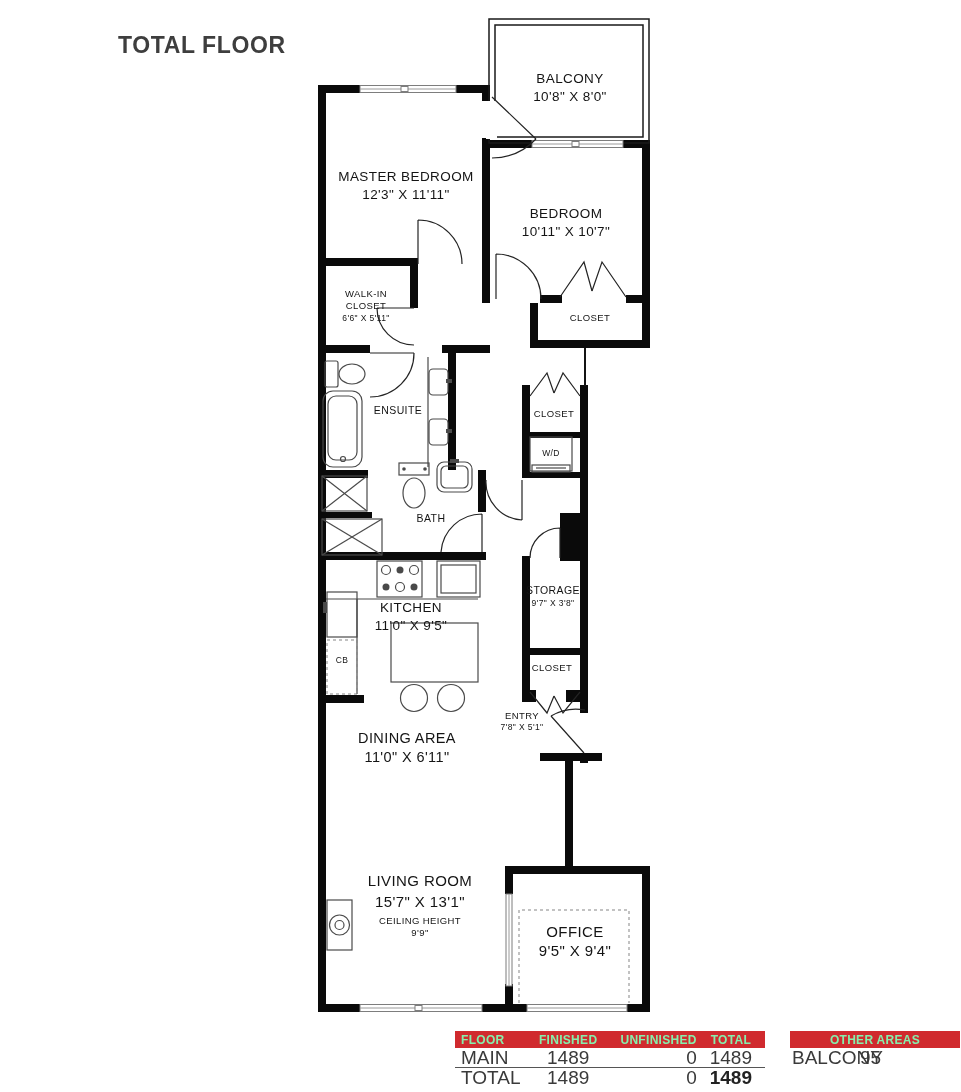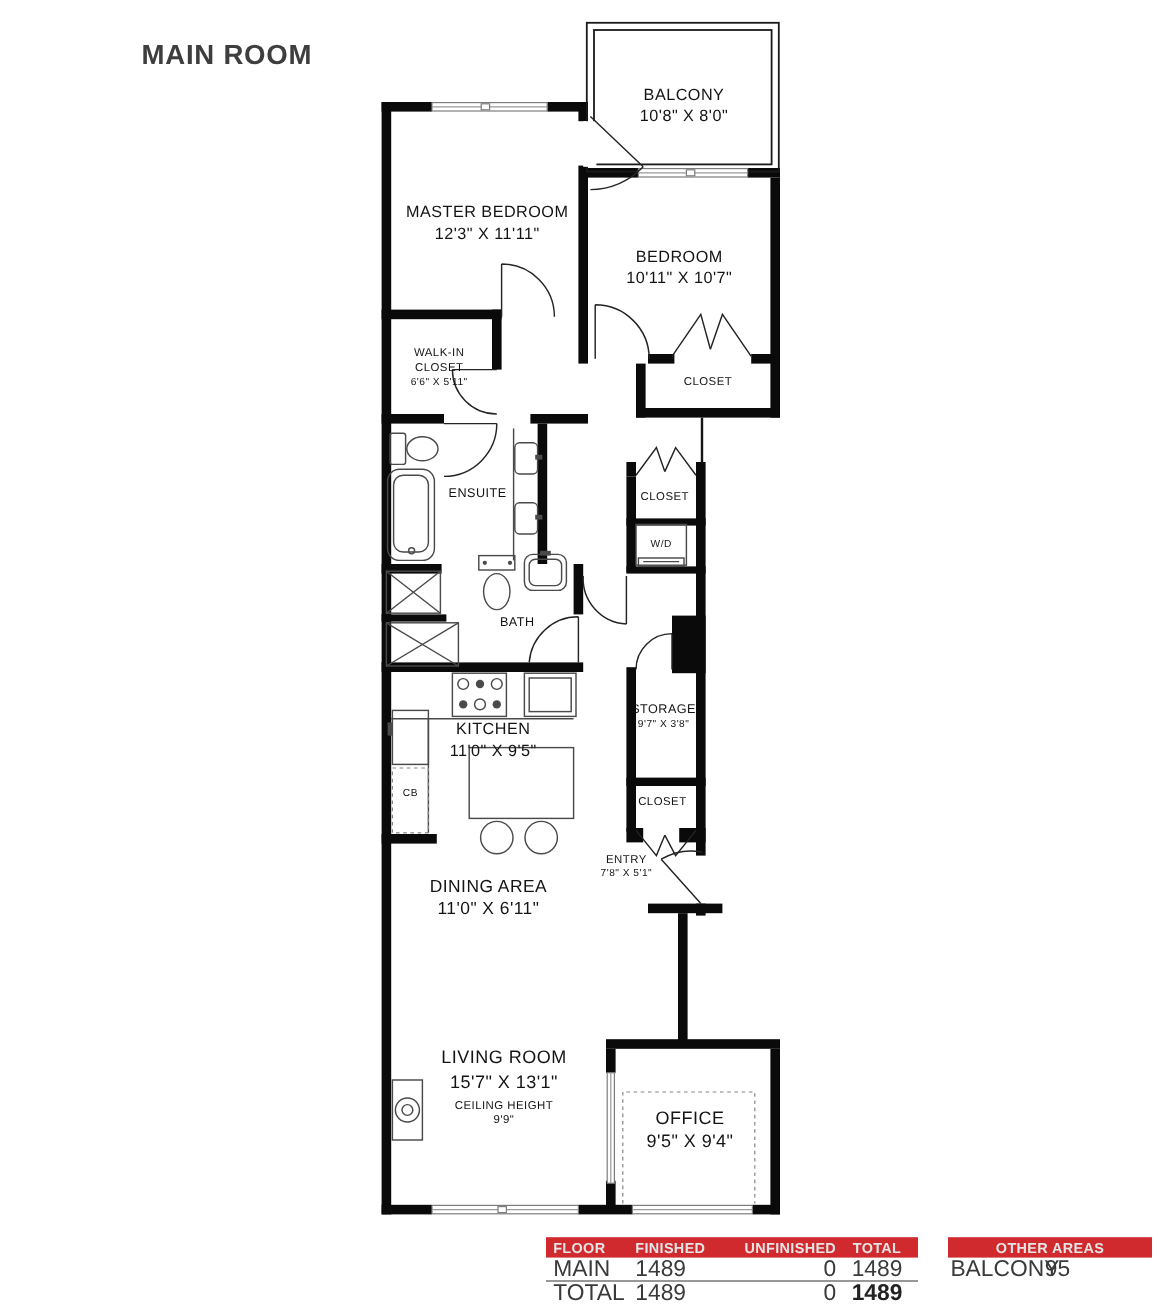--- a/index.html
+++ b/index.html
@@ -17,39 +17,39 @@
   .door{fill:none;stroke:#242424;stroke-width:1.2;}
   .win{fill:#fff;stroke:#7d7d7d;stroke-width:1;}
   .winline{stroke:#9a9a9a;stroke-width:1;}
   .thin{stroke:#141414;stroke-width:2;}
   .balc{fill:none;stroke:#1a1a1a;stroke-width:1.5;}
   .gap{fill:#fff;}
   .dashbox{fill:none;stroke:#858585;stroke-width:1;stroke-dasharray:3 3;}
   
   .floor-table{position:absolute;left:455px;top:1031px;width:310px;}
   .other-table{position:absolute;left:790px;top:1031px;width:170px;}
-  .t-head{display:flex;align-items:center;background:var(--accent-red,#d02a2e);color:#e5e5e5;
+  .t-head{display:flex;align-items:center;background:var(--accent-red,#d02a2e);color:#86efac;
           font-weight:700;font-size:12px;height:17px;letter-spacing:.3px;}
   .t-row{display:flex;align-items:center;height:19px;font-size:19px;color:#3a3a3a;}
   .r1{border-bottom:1.5px solid #555;}
   .c1{width:24%;text-align:left;padding-left:6px;box-sizing:border-box;}
-  .c2{width:25%;}
+  .c2{width:25%;text-align:center;}
   .c3{width:29%;text-align:right;}
   .c4{width:22%;text-align:center;}
   .bold{font-weight:700;color:#222;}
   .oh{justify-content:center;}
   .o1{width:40%;text-align:left;padding-left:2px;}
-  .o2{width:25%;text-align:center;}
+  .o2{width:25%;text-align:left;}
 </style>
 </head>
 <body>
 
 <div class="canvas">
 
-  <div class="title">MAIN ROOM</div>
+  <div class="title">TOTAL FLOOR</div>
 
   <svg width="961" height="1092" viewBox="0 0 961 1092">
 
     <g>
       <rect class="wall" x="318" y="85" width="8" height="927"></rect>
       <rect class="wall" x="318" y="85" width="42" height="8"></rect>
       <rect class="wall" x="456" y="85" width="34" height="8"></rect>
       <rect class="wall" x="482" y="85" width="8" height="16"></rect>
       <rect class="wall" x="482" y="138" width="8" height="165"></rect>
       <rect class="wall" x="318" y="258" width="100" height="8"></rect>

